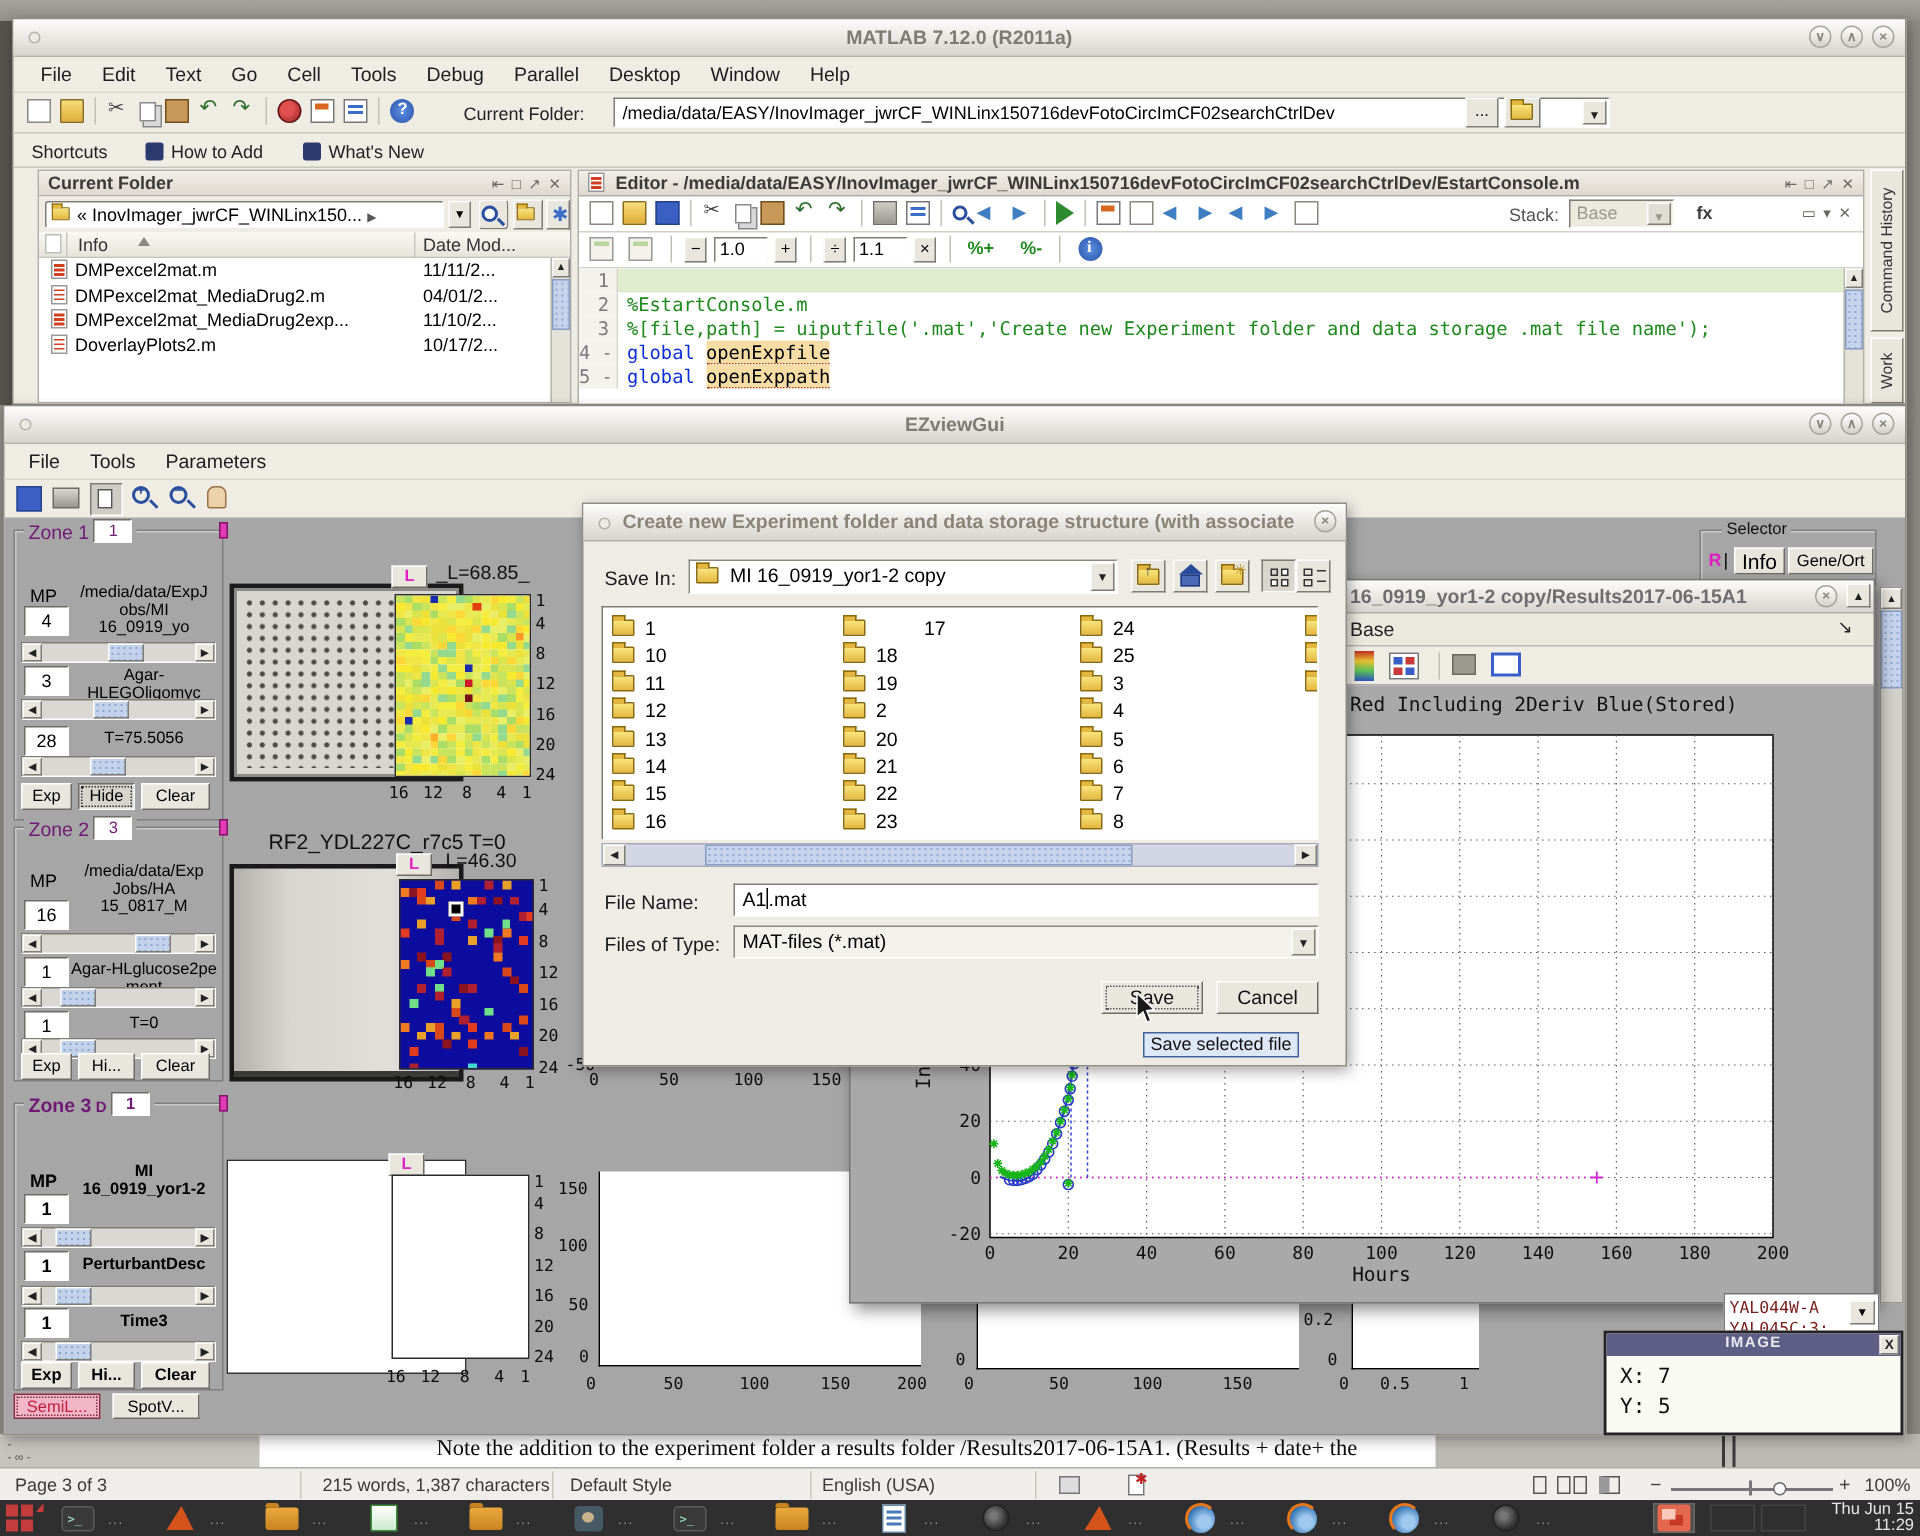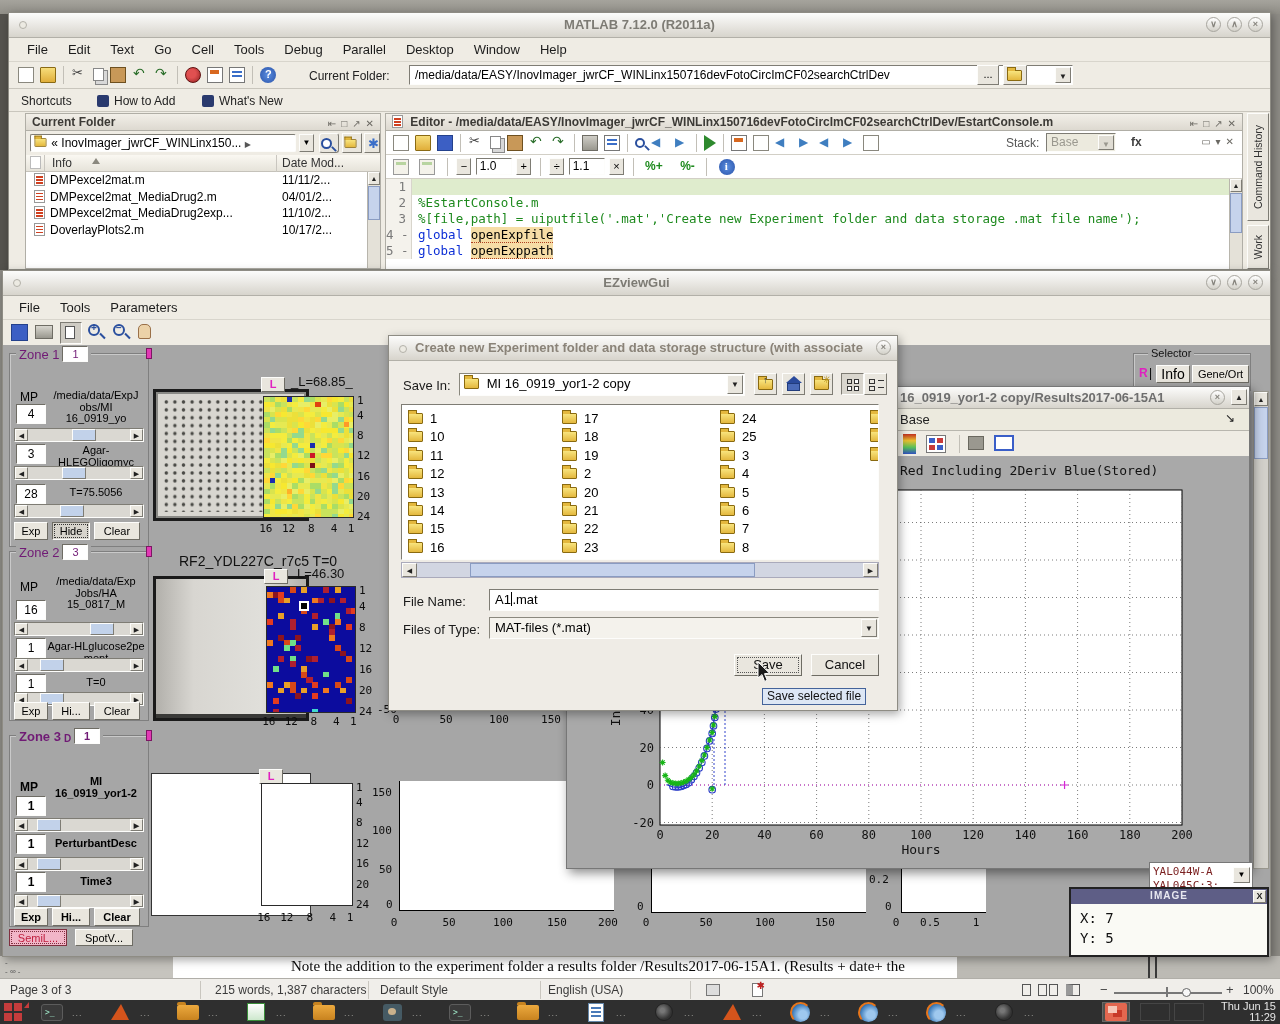--- a/index.html
+++ b/index.html
@@ -1156,21 +1156,21 @@
 
     <div class="sunken" id="dlg-list" style="position:absolute;left:12px;top:68px;width:478px;height:156px;overflow:hidden">
         <div style="position: absolute; left: 6px; top: 6px; white-space: nowrap; font-size: 13px;"><span class="fold"></span><span style="padding-left: 7px;">1</span></div>
         <div style="position: absolute; left: 6px; top: 24.4px; white-space: nowrap; font-size: 13px;"><span class="fold"></span><span style="padding-left: 7px;">10</span></div>
         <div style="position: absolute; left: 6px; top: 42.8px; white-space: nowrap; font-size: 13px;"><span class="fold"></span><span style="padding-left: 7px;">11</span></div>
         <div style="position: absolute; left: 6px; top: 61.2px; white-space: nowrap; font-size: 13px;"><span class="fold"></span><span style="padding-left: 7px;">12</span></div>
         <div style="position: absolute; left: 6px; top: 79.6px; white-space: nowrap; font-size: 13px;"><span class="fold"></span><span style="padding-left: 7px;">13</span></div>
         <div style="position: absolute; left: 6px; top: 98px; white-space: nowrap; font-size: 13px;"><span class="fold"></span><span style="padding-left: 7px;">14</span></div>
         <div style="position: absolute; left: 6px; top: 116.4px; white-space: nowrap; font-size: 13px;"><span class="fold"></span><span style="padding-left: 7px;">15</span></div>
         <div style="position: absolute; left: 6px; top: 134.8px; white-space: nowrap; font-size: 13px;"><span class="fold"></span><span style="padding-left: 7px;">16</span></div>
-        <div style="position: absolute; left: 160px; top: 6px; white-space: nowrap; font-size: 13px;"><span class="fold"></span><span style="padding-left: 7px;">17</span></div>
+        <div style="position: absolute; left: 160px; top: 6px; white-space: nowrap; font-size: 13px;"><span class="fold"></span><span style="padding-left: 7px; margin-left: 32px;">17</span></div>
         <div style="position: absolute; left: 160px; top: 24.4px; white-space: nowrap; font-size: 13px;"><span class="fold"></span><span style="padding-left: 7px;">18</span></div>
         <div style="position: absolute; left: 160px; top: 42.8px; white-space: nowrap; font-size: 13px;"><span class="fold"></span><span style="padding-left: 7px;">19</span></div>
         <div style="position: absolute; left: 160px; top: 61.2px; white-space: nowrap; font-size: 13px;"><span class="fold"></span><span style="padding-left: 7px;">2</span></div>
         <div style="position: absolute; left: 160px; top: 79.6px; white-space: nowrap; font-size: 13px;"><span class="fold"></span><span style="padding-left: 7px;">20</span></div>
         <div style="position: absolute; left: 160px; top: 98px; white-space: nowrap; font-size: 13px;"><span class="fold"></span><span style="padding-left: 7px;">21</span></div>
         <div style="position: absolute; left: 160px; top: 116.4px; white-space: nowrap; font-size: 13px;"><span class="fold"></span><span style="padding-left: 7px;">22</span></div>
         <div style="position: absolute; left: 160px; top: 134.8px; white-space: nowrap; font-size: 13px;"><span class="fold"></span><span style="padding-left: 7px;">23</span></div>
         <div style="position: absolute; left: 318px; top: 6px; white-space: nowrap; font-size: 13px;"><span class="fold"></span><span style="padding-left: 7px;">24</span></div>
         <div style="position: absolute; left: 318px; top: 24.4px; white-space: nowrap; font-size: 13px;"><span class="fold"></span><span style="padding-left: 7px;">25</span></div>
         <div style="position: absolute; left: 318px; top: 42.8px; white-space: nowrap; font-size: 13px;"><span class="fold"></span><span style="padding-left: 7px;">3</span></div>

